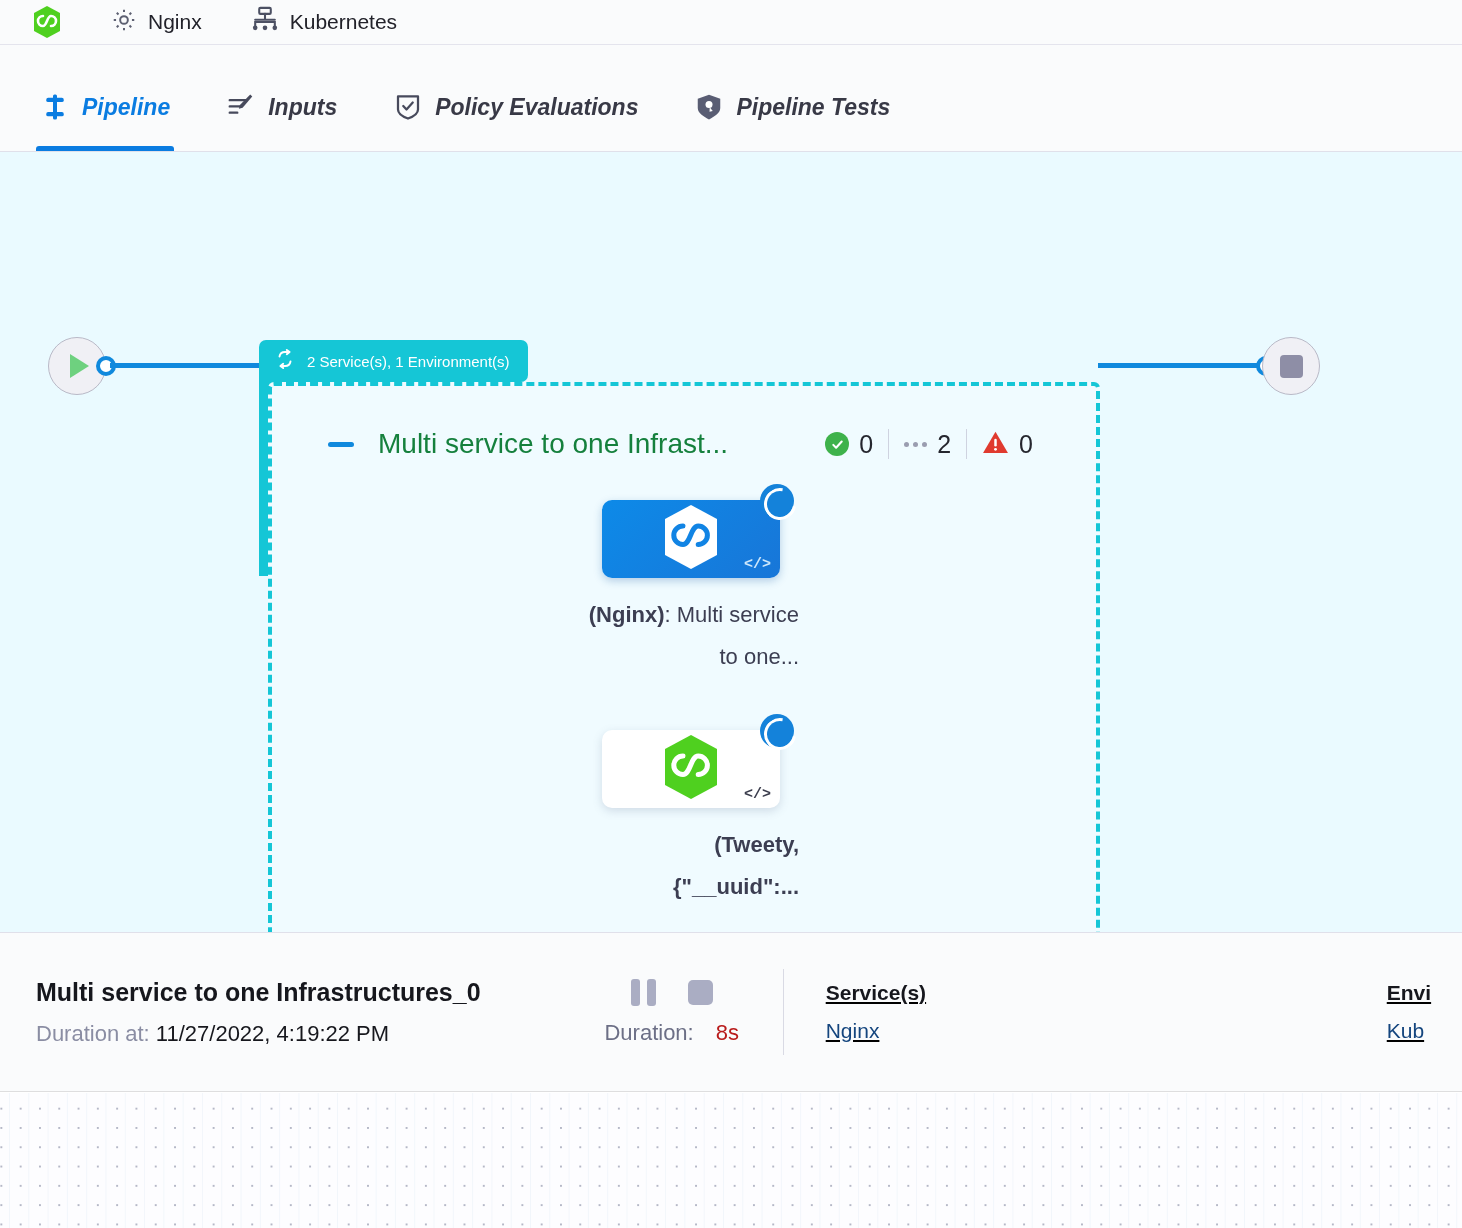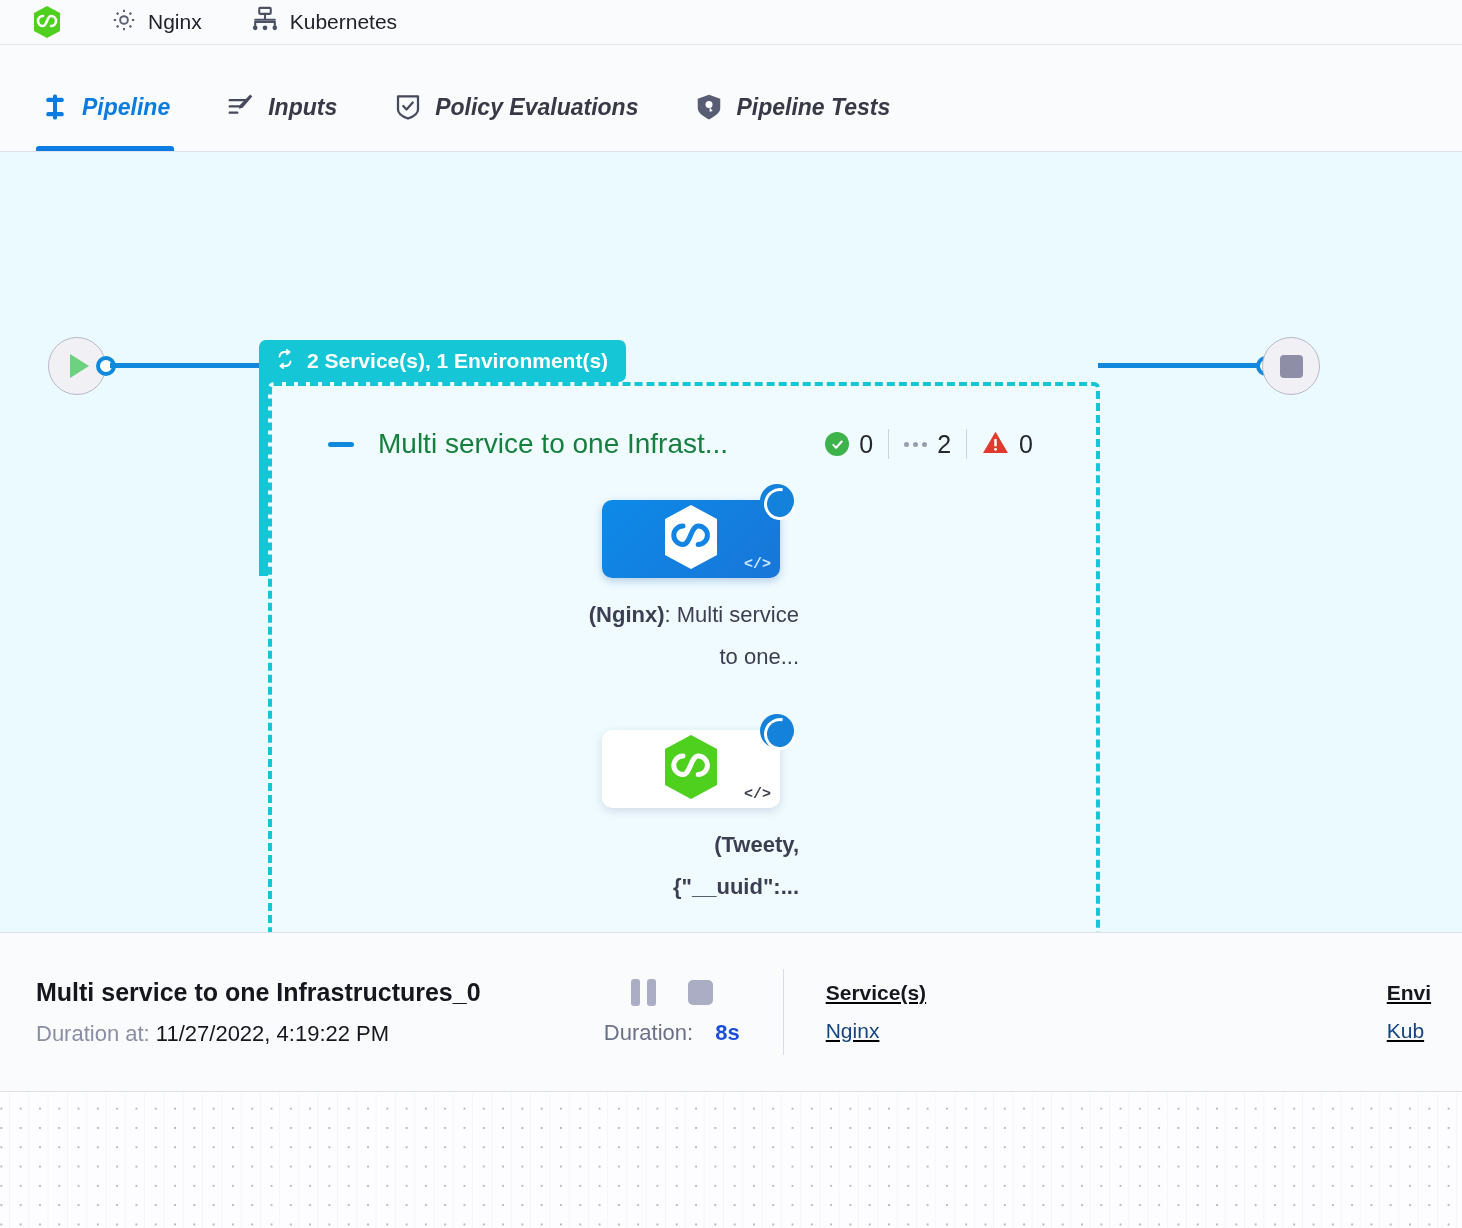--- a/index.html
+++ b/index.html
@@ -107,21 +107,21 @@
 
   
   .group-badge {
     position: absolute; left: 259px; top: 188px;
     height: 42px; background: #15c6d6;
     border-radius: 7px 7px 7px 0;
     display: flex; align-items: center; gap: 10px;
     padding: 0 18px 0 14px;
   }
   .group-badge-text {
-    font-size: 21px; font-weight: 700; color: #ffffff; white-space: nowrap;
+    font-size: 15px; font-weight: 400; color: #ffffff; white-space: nowrap;
   }
 
   
   .stage-group {
     position: absolute; left: 268px; top: 230px;
     width: 832px; height: 622px;
     border: 4px dashed #15c6d6;
     border-radius: 6px;
     background: #f0fbff;
   }
@@ -210,21 +210,21 @@
   }
   .ib-sub { font-size: 22px; color: #16171d; white-space: nowrap; }
   .ib-sub .muted { color: #8a8da3; }
 
   .ib-controls { width: 230px; text-align: center; }
   .ctrl-row { display: flex; justify-content: center; gap: 32px; margin-bottom: 14px; }
   .btn-pause { display: flex; gap: 7px; cursor: pointer; }
   .btn-pause i { display: block; width: 9px; height: 27px; border-radius: 3px; background: #aaadc3; }
   .btn-stop { width: 25px; height: 25px; border-radius: 5px; background: #aaadc3; cursor: pointer; margin-top: 1px; }
   .ib-duration { font-size: 22px; color: #6c6f86; white-space: nowrap; }
-  .ib-duration b { color: #1d4ed8; font-weight: 700; margin-left: 16px; }
+  .ib-duration b { color: #b91c1c; font-weight: 400; margin-left: 16px; }
 
   .ib-sep { width: 1px; height: 86px; background: #d9dae4; }
 
   .ib-col { padding-left: 42px; text-decoration: underline; }
   .ib-col-head { font-size: 21px; font-weight: 700; color: #16171d; margin-bottom: 14px; white-space: nowrap; }
   .ib-col-val { font-size: 21px; color: #14457e; white-space: nowrap; }
 
   
   .dotgrid {
     position: absolute; left: 0; top: 1093px;

